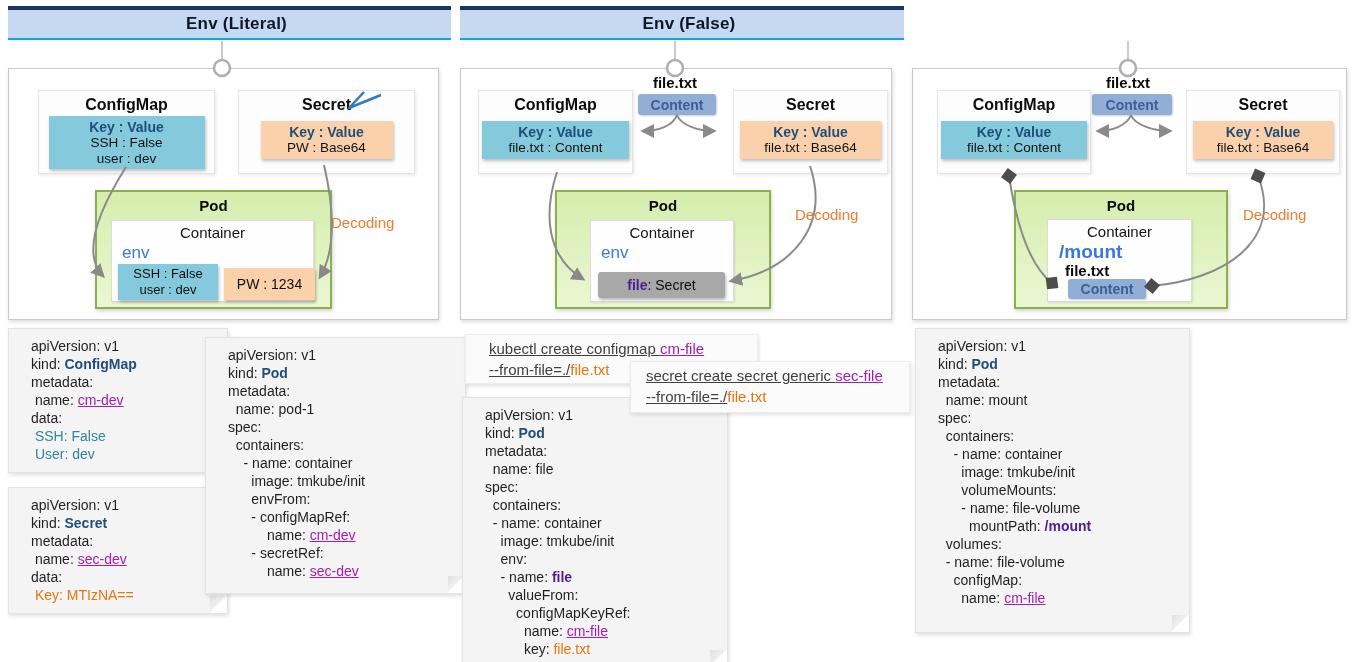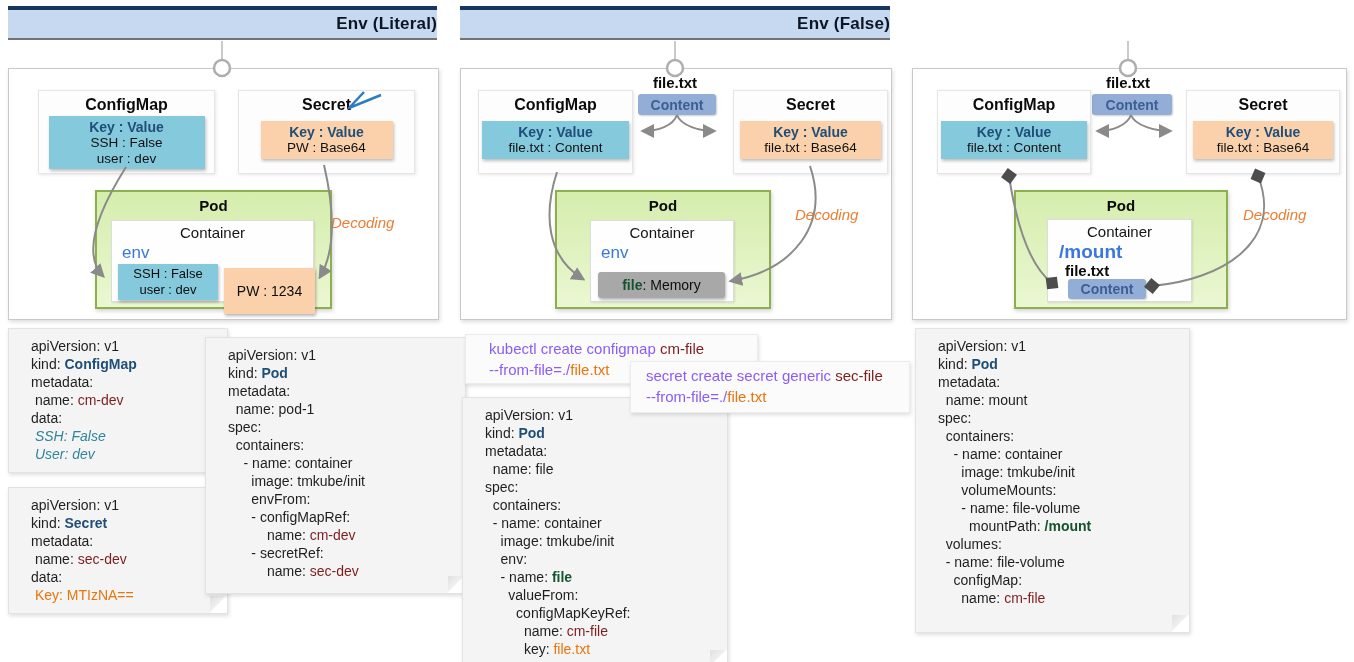--- a/index.html
+++ b/index.html
@@ -1,21 +1,21 @@
 <!DOCTYPE html>
 <html><head>
 <meta charset="utf-8">
 <style>
   html,body{margin:0;padding:0;background:#fff;}
   .stage{position:relative;width:1354px;height:662px;background:#ffffff;overflow:hidden;
          font-family:"Liberation Sans",sans-serif;color:#1c1c1c;}
   .hdr{position:absolute;top:6px;height:28px;background:#c6d9f1;
-       border-top:4px solid #17375e;border-bottom:2px solid #737373;
-       display:flex;align-items:center;justify-content:flex-end;
-       font-size:17px;font-weight:bold;color:#0c1524;letter-spacing:.2px;}
+       border-top:4px solid #17375e;border-bottom:2px solid #0ea5e9;
+       display:flex;align-items:center;justify-content:center;
+       font-size:17px;font-weight:bold;color:#0c1524;letter-spacing:.2px;padding-left:14px;}
   .cbox{position:absolute;top:68px;height:250px;background:#ffffff;
         border:1px solid #c9c9c9;box-shadow:1px 2px 4px rgba(0,0,0,.14);}
   .group{position:absolute;background:#fdfdfd;border:1px solid #e6e6e6;
          box-shadow:1px 1px 3px rgba(0,0,0,.10);text-align:center;}
   .gtitle{font-size:16px;font-weight:bold;margin-top:5px;color:#0b0b0b;}
   .kv{margin:4px auto 0;padding:3px 4px;box-shadow:1px 2px 3px rgba(0,0,0,.25);}
   .kv.blue{background:#85c9dd;}
   .kv.orange{background:#fbd1ab;}
   .kvh{font-size:14px;font-weight:bold;color:#1f4e79;line-height:16px;}
   .kvr{font-size:13.5px;color:#111;line-height:15.5px;}
@@ -30,39 +30,39 @@
   .chip{position:absolute;box-shadow:1px 2px 3px rgba(0,0,0,.28);display:flex;
         flex-direction:column;align-items:center;justify-content:center;}
   .chip.blue{background:#85c9dd;}
   .chip.orange{background:#fbd1ab;}
   .chip.gray{background:#a8a8a8;border-radius:3px;flex-direction:row;font-size:14px;color:#0d0d0d;}
   .chipline{font-size:13px;line-height:16px;color:#0d0d0d;}
   .slate{position:absolute;background:#93aed6;border-radius:3px;color:#3d5e94;
          font-size:14px;font-weight:bold;display:flex;align-items:center;justify-content:center;
          box-shadow:1px 1px 2px rgba(0,0,0,.2);}
   .filelbl{position:absolute;font-size:15px;font-weight:bold;color:#0b0b0b;text-align:center;}
-  .decoding{position:absolute;font-size:15px;color:#ed7d31;font-style:italic;}
+  .decoding{position:absolute;font-size:15px;color:#ed7d31;}
   .note{position:absolute;background:#f4f4f4;border:1px solid #e3e3e3;
         box-shadow:1px 2px 4px rgba(0,0,0,.13);padding:8px 6px 0 22px;
         font-size:14px;line-height:18px;white-space:pre;color:#1f1f1f;}
   .note::after{content:'';position:absolute;right:0;bottom:0;width:17px;height:17px;
         background:linear-gradient(135deg,#e0e0e0 0%,#efefef 44%,#ffffff 50%,#ffffff 100%);}
   .cmd{position:absolute;background:#fbfbfb;border:1px solid #ececec;
        box-shadow:1px 2px 4px rgba(0,0,0,.13);font-size:15px;line-height:21px;
        white-space:pre;padding-top:3px;}
   .callout{position:absolute;left:348px;top:53px;width:100px;height:41px;background:#fff;
        border:2.5px solid #2e7bbf;border-radius:10px;z-index:30;
        font-size:14px;line-height:19px;padding:2px 0 0 16px;color:#101010;}
   .overlay{position:absolute;left:0;top:0;z-index:20;pointer-events:none;}
   .c-kind{color:#1f4e79;font-weight:bold;}
-  .c-green{color:#7f1d1d;}
+  .c-green{color:#a21caf;text-decoration:underline;}
   .c-orange{color:#e8750c;}
-  .c-teal{color:#31849b;font-style:italic;}
-  .c-blue{color:#14532d;font-weight:bold;}
-  .c-cmd{color:#8b5cf6;}
+  .c-teal{color:#31849b;}
+  .c-blue{color:#4c1d95;font-weight:bold;}
+  .c-cmd{color:#404040;text-decoration:underline;}
   .mountlbl{position:absolute;font-size:19px;font-weight:bold;color:#3b78dd;}
   .podfile{position:absolute;font-size:15px;font-weight:bold;color:#0b0b0b;}
 </style>
 </head>
 <body>
 
 <div class="stage">
 
   <div class="hdr" style="left:8px;width:429px;">
     <span>Env (Literal)</span>
@@ -89,21 +89,21 @@
 
   <div class="pod" style="left:95px;top:190px;width:233px;height:115px;">
     <div class="podtitle">Pod</div>
     <div class="container" style="left:14px;top:28px;width:201px;height:80px;">
       <div class="ctitle">Container</div>
       <div class="envlbl" style="left:10px;top:22px;">env</div>
       <div class="chip blue" style="left:6px;top:43px;width:100px;height:36px;">
         <div class="chipline">SSH : False</div>
         <div class="chipline">user : dev</div>
       </div>
-      <div class="chip orange" style="left:112px;top:47px;width:91px;height:46px;">
+      <div class="chip orange" style="left:112px;top:47px;width:91px;height:32px;">
         <div class="chipline" style="font-size:14px;">PW : 1234</div>
       </div>
     </div>
   </div>
   <div class="decoding" style="left:331px;top:214px;">Decoding</div>
 
   <div class="note" style="left:8px;top:328px;width:190px;height:135px;"><div class="yline"><span>apiVersion: v1</span></div><div class="yline"><span>kind: </span><span class="c-kind">ConfigMap</span></div><div class="yline"><span>metadata:</span></div><div class="yline"><span> name: </span><span class="c-green">cm-dev</span></div><div class="yline"><span>data:</span></div><div class="yline"><span class="c-teal"> SSH: False</span></div><div class="yline"><span class="c-teal"> User: dev</span></div></div>
   <div class="note" style="left:8px;top:487px;width:190px;height:117px;"><div class="yline"><span>apiVersion: v1</span></div><div class="yline"><span>kind: </span><span class="c-kind">Secret</span></div><div class="yline"><span>metadata:</span></div><div class="yline"><span> name: </span><span class="c-green">sec-dev</span></div><div class="yline"><span>data:</span></div><div class="yline"><span class="c-orange"> Key: MTIzNA==</span></div></div>
   <div class="note" style="left:205px;top:337px;width:231px;height:247px;"><div class="yline"><span>apiVersion: v1</span></div><div class="yline"><span>kind: </span><span class="c-kind">Pod</span></div><div class="yline"><span>metadata:</span></div><div class="yline"><span>  name: pod-1</span></div><div class="yline"><span>spec:</span></div><div class="yline"><span>  containers:</span></div><div class="yline"><span>    - name: container</span></div><div class="yline"><span>      image: tmkube/init</span></div><div class="yline"><span>      envFrom:</span></div><div class="yline"><span>      - configMapRef:</span></div><div class="yline"><span>          name: </span><span class="c-green">cm-dev</span></div><div class="yline"><span>      - secretRef:</span></div><div class="yline"><span>          name: </span><span class="c-green">sec-dev</span></div></div>
 
@@ -130,21 +130,21 @@
     </div>
   </div>
 
   <div class="pod" style="left:555px;top:190px;width:212px;height:115px;">
     <div class="podtitle">Pod</div>
     <div class="container" style="left:33px;top:28px;width:142px;height:80px;">
       <div class="ctitle">Container</div>
       <div class="envlbl" style="left:10px;top:22px;">env</div>
       <div class="chip gray" style="left:7px;top:51px;width:127px;height:26px;">
           <span class="c-blue">file</span>
-          <span> : Memory</span>
+          <span> : Secret</span>
         </div>
     </div>
   </div>
   <div class="decoding" style="left:795px;top:206px;">Decoding</div>
 
   <div class="cmd" style="left:465px;top:334px;width:268px;height:45px;padding-left:23px;z-index:2;"><div class="yline"><span class="c-cmd">kubectl create configmap </span><span class="c-green">cm-file</span></div><div class="yline"><span class="c-cmd">--from-file=./</span><span class="c-orange">file.txt</span></div></div>
   <div class="cmd" style="left:630px;top:361px;width:263px;height:47px;padding-left:15px;z-index:3;"><div class="yline"><span class="c-cmd">secret create secret generic </span><span class="c-green">sec-file</span></div><div class="yline"><span class="c-cmd">--from-file=./</span><span class="c-orange">file.txt</span></div></div>
   <div class="note" style="left:462px;top:397px;width:236px;height:261px;z-index:1;"><div class="yline"><span>apiVersion: v1</span></div><div class="yline"><span>kind: </span><span class="c-kind">Pod</span></div><div class="yline"><span>metadata:</span></div><div class="yline"><span>  name: file</span></div><div class="yline"><span>spec:</span></div><div class="yline"><span>  containers:</span></div><div class="yline"><span>  - name: container</span></div><div class="yline"><span>    image: tmkube/init</span></div><div class="yline"><span>    env:</span></div><div class="yline"><span>    - name: </span><span class="c-blue">file</span></div><div class="yline"><span>      valueFrom:</span></div><div class="yline"><span>        configMapKeyRef:</span></div><div class="yline"><span>          name: </span><span class="c-green">cm-file</span></div><div class="yline"><span>          key: </span><span class="c-orange">file.txt</span></div></div>
 
   <div class="cbox" style="left:912px;width:433px;"></div>

